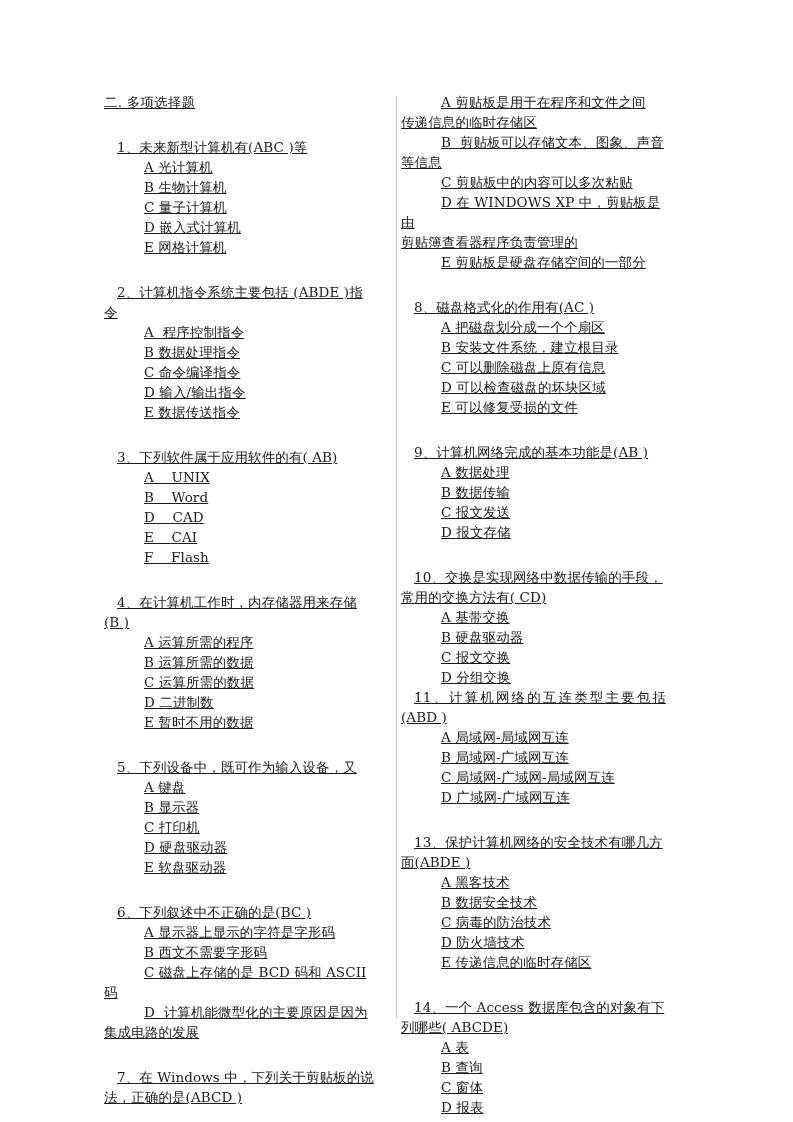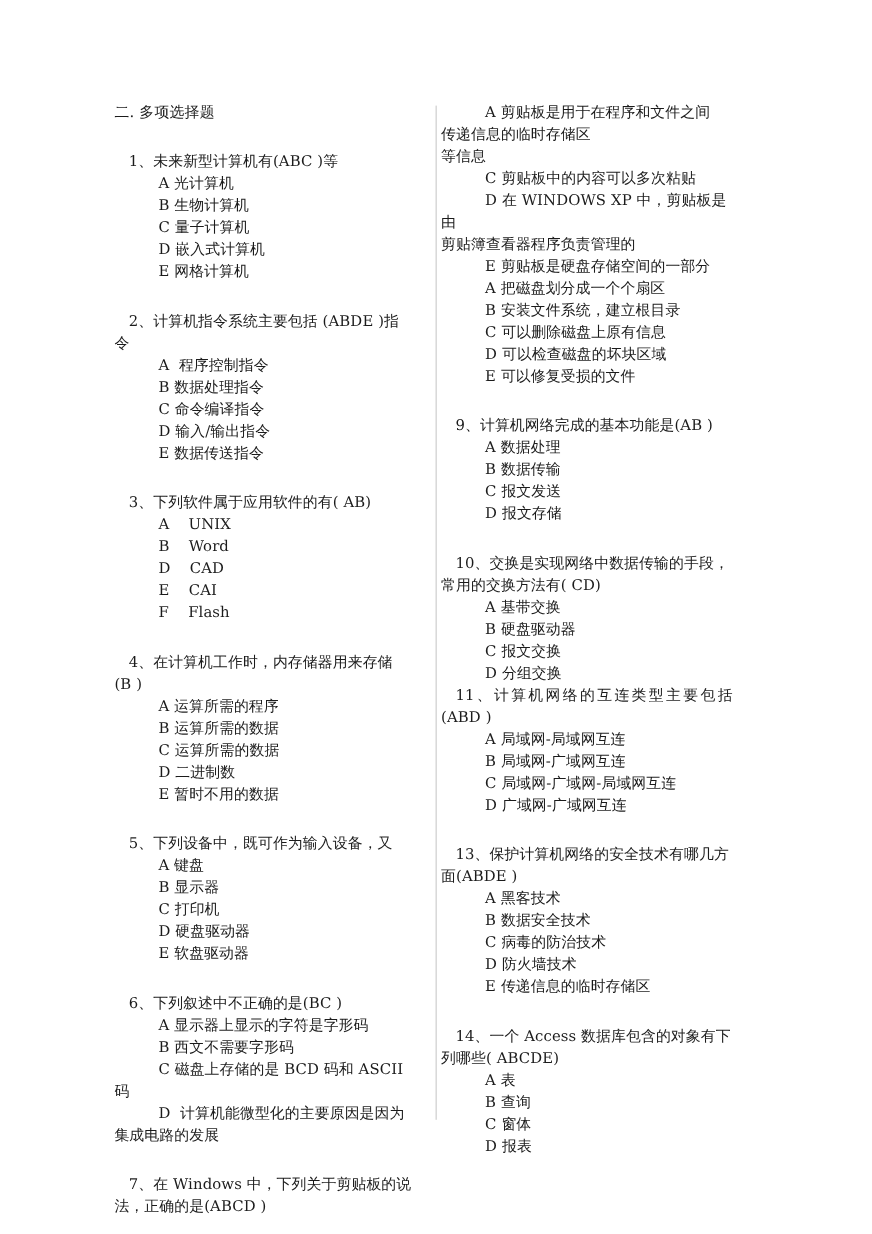--- a/index.html
+++ b/index.html
@@ -26,20 +26,21 @@
   
   .columns {
     position: absolute;
     left: 104px;
     top: 92px;
     width: 594px;
     height: 935px;
     display: flex;
     flex-direction: row;
     align-items: flex-start;
+    text-decoration: underline;
   }
 
   .col {
     width: 281px;
     box-sizing: border-box;
   }
   .col-left  { padding-right: 0px; }
   .col-right { padding-left: 16px; }
 
   
@@ -156,27 +157,29 @@
             <div class="qline cont">法，正确的是(ABCD )</div>
           </div>
         </div>
     </div>
 
     <div class="col col-right">
       <div id="right-questions">
           <div>
             <div class="qline opt">A 剪贴板是用于在程序和文件之间</div>
             <div class="qline cont">传递信息的临时存储区</div>
+            <div class="qline opt">B  剪贴板可以存储文本、图象、声音</div>
             <div class="qline cont">等信息</div>
             <div class="qline opt">C 剪贴板中的内容可以多次粘贴</div>
             <div class="qline opt">D 在 WINDOWS XP 中，剪贴板是由</div>
             <div class="qline cont">剪贴簿查看器程序负责管理的</div>
             <div class="qline opt">E 剪贴板是硬盘存储空间的一部分</div>
           </div>
           <div>
+            <div class="qline stem">8、磁盘格式化的作用有(AC )</div>
             <div class="qline opt">A 把磁盘划分成一个个扇区</div>
             <div class="qline opt">B 安装文件系统，建立根目录</div>
             <div class="qline opt">C 可以删除磁盘上原有信息</div>
             <div class="qline opt">D 可以检查磁盘的坏块区域</div>
             <div class="qline opt">E 可以修复受损的文件</div>
           </div>
           <div>
             <div class="qline stem">9、计算机网络完成的基本功能是(AB )</div>
             <div class="qline opt">A 数据处理</div>
             <div class="qline opt">B 数据传输</div>

